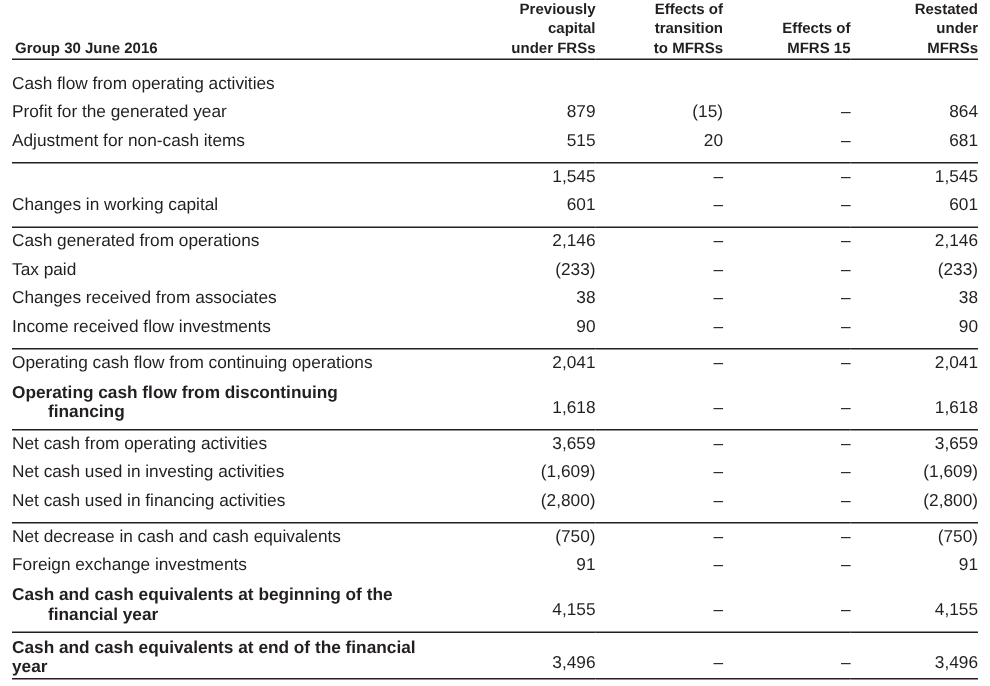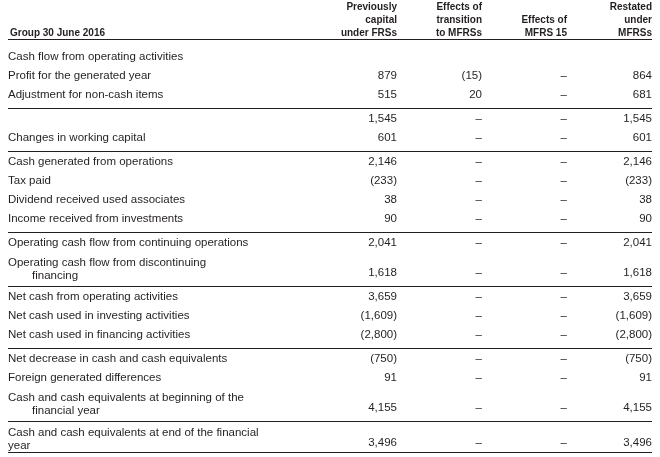--- a/index.html
+++ b/index.html
@@ -87,20 +87,21 @@
     height: 4px;
     line-height: 4px;
     font-size: 0;
   }
   .tall2 td.label {
     height: 30px;
   }
   .two-line {
     display: block;
     line-height: 13px;
+    font-weight: bold;
   }
   .two-line .l2 { display: block; }
   .two-line .l2.ind { padding-left: 24px; }
   .num-bottom { vertical-align: bottom; }
 </style>
 </head>
 <body>
 
 <div class="sheet">
   <table class="fin">
@@ -214,29 +215,29 @@
 
       <tr>
         <td class="label">Tax paid</td>
         <td class="num">(233)</td>
         <td class="num">–</td>
         <td class="num">–</td>
         <td class="num">(233)</td>
       </tr>
 
       <tr>
-        <td class="label">Dividend received used associates</td>
+        <td class="label">Changes received from associates</td>
         <td class="num">38</td>
         <td class="num">–</td>
         <td class="num">–</td>
         <td class="num">38</td>
       </tr>
 
       <tr>
-        <td class="label">Income received from investments</td>
+        <td class="label">Income received flow investments</td>
         <td class="num">90</td>
         <td class="num">–</td>
         <td class="num">–</td>
         <td class="num">90</td>
       </tr>
 
       <tr class="spacer-sm">
         <td></td>
           <td></td>
           <td></td>
@@ -307,21 +308,21 @@
 
       <tr class="rule-top">
         <td class="label">Net decrease in cash and cash equivalents</td>
         <td class="num">(750)</td>
         <td class="num">–</td>
         <td class="num">–</td>
         <td class="num">(750)</td>
       </tr>
 
       <tr>
-        <td class="label">Foreign generated differences</td>
+        <td class="label">Foreign exchange investments</td>
         <td class="num">91</td>
         <td class="num">–</td>
         <td class="num">–</td>
         <td class="num">91</td>
       </tr>
 
       <tr class="tall2">
         <td class="label">
           <span class="two-line">
             <span class="l1">Cash and cash equivalents at beginning of the</span>

